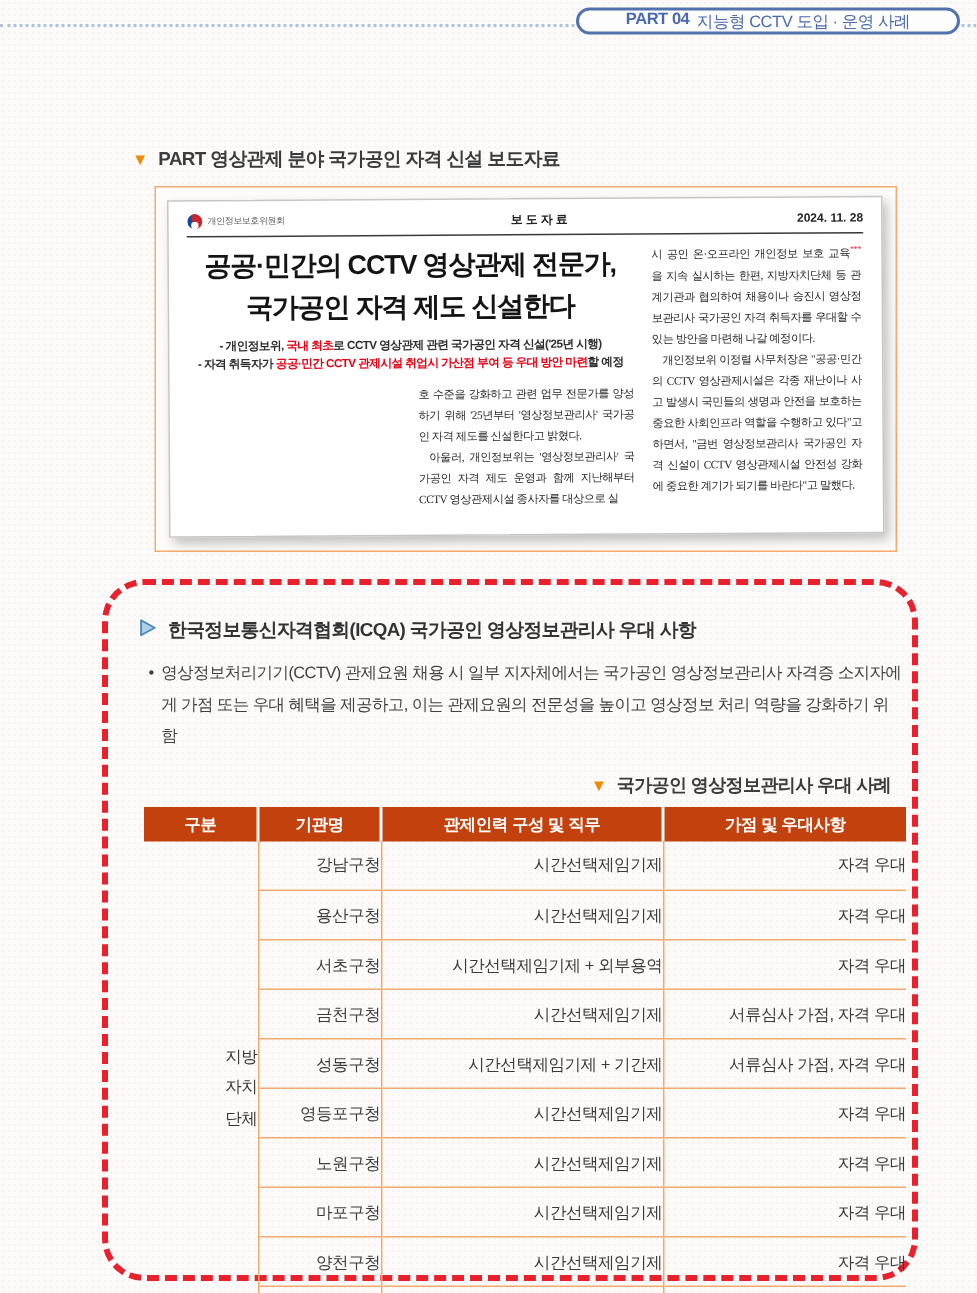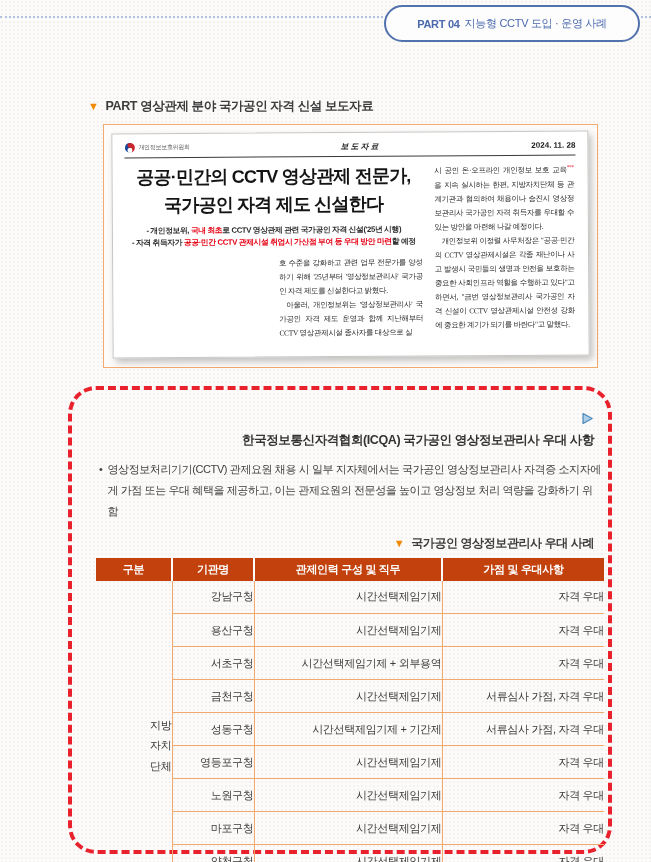--- a/index.html
+++ b/index.html
@@ -7,65 +7,65 @@
   body {
     position:relative;
     font-family:"Liberation Sans", sans-serif;
     background-color:#fcfbfa;
     background-image:radial-gradient(rgba(120,110,100,0.06) 1px, transparent 1px);
     background-size:4px 4px;
     color:#333;
   }
   .top-dotted { position:absolute; top:16px; left:0; width:651px; height:0; border-top:2px dotted #aec4e0; }
   .part-badge {
-    position:absolute; top:5px; right:11px; width:256px; height:37px;
+    position:absolute; top:5px; right:11px; width:256px; height:18px;
     background:#fdfdfd; border:2px solid #5272ae; border-radius:999px;
-    display:flex; align-items:center; justify-content:center; gap:5px;
+    display:flex; justify-content:center; gap:5px;
     font-size:11px; color:#4a69ad; letter-spacing:-0.3px;
   }
   .part-badge .part-num { font-weight:bold; }
   .section-title { position:absolute; left:88px; top:98px; font-size:12.5px; font-weight:bold; color:#3c3c3c; letter-spacing:-0.4px; }
   .tri { color:#f18a00; font-size:11px; margin-right:4px; }
 
   
   .article-frame {
     position:absolute; left:103px; top:124px; width:495px; height:244px;
     border:1px solid #f3ab6e; background:#fdfcfb;
   }
   .paper {
     position:absolute; left:8px; top:7px; right:8px; bottom:10px;
     background:#ffffff; border:1px solid #c6c6c6;
     box-shadow:3px 4px 7px rgba(60,55,50,0.30);
     transform:rotate(-0.35deg);
     padding:6px 12px; overflow:hidden;
   }
   .paper-head { display:flex; align-items:center; justify-content:space-between; height:15px; }
   .agency { display:flex; align-items:center; gap:3px; font-size:6px; color:#555; letter-spacing:-0.3px; }
-  .doc-type { font-size:8px; font-weight:bold; color:#222; letter-spacing:2px;font-style:italic; }
+  .doc-type { font-size:8px; font-weight:bold; color:#222; letter-spacing:2px; }
   .doc-date { font-size:8px; font-weight:bold; color:#222; }
   .head-rule { border-top:1.6px solid #3a3a3a; margin:2px 0 4px 0; }
   .paper-content { display:flex; gap:12px; font-family:"Liberation Serif", serif; }
   .main-col { width:66%; }
   .right-col { width:31%; }
   .art-title { text-align:center; font-size:18px; line-height:1.55; font-weight:bold; color:#141414; letter-spacing:-0.8px; font-family:"Liberation Sans", sans-serif; margin-top:2px; }
   .art-subs { margin-top:5px; text-align:center; font-size:7.8px; font-weight:bold; color:#2e2e2e; line-height:1.6; letter-spacing:-0.4px; font-family:"Liberation Sans", sans-serif; }
   .red { color:#e60013; }
   .body-cols { display:flex; gap:10px; margin-top:7px; }
   .body-cols .bcol { width:50%; }
   .news-p { font-size:7.5px; line-height:14px; color:#1f1f1f; text-align:justify; letter-spacing:-0.3px; }
   .news-p.indent { text-indent:7px; }
   .foot-mark { color:#e60013; font-size:5.5px; vertical-align:super; }
 
   
   .red-box {
     position:absolute; left:68px; top:386px; width:544px; height:468px;
     border:4.5px dashed #e8212d; border-radius:28px;
     padding:22px 14px 0 20px;
   }
-  .benefit-heading { display:flex; align-items:flex-end; gap:7px; font-size:12.5px; font-weight:bold; color:#333; letter-spacing:-0.4px;flex-direction:column; }
+  .benefit-heading { display:flex; align-items:flex-start; gap:7px; font-size:12.5px; font-weight:bold; color:#333; letter-spacing:-0.4px; }
   .arrow-icon { width:13px; height:13px; flex:0 0 auto; }
   .benefit-bullet { display:flex; gap:5px; margin:10px 0 0 7px; width:502px; font-size:11px; line-height:1.9; color:#414141; letter-spacing:-0.4px; }
   .table-label { margin-top:13px; font-size:12px; font-weight:bold; color:#3c3c3c; letter-spacing:-0.4px;text-align:right; }
   table.utable { border-collapse:collapse; table-layout:fixed; width:508px; margin:6px 0 0 4px; }
   .utable th {
     background:#c2410c; color:#fff; font-size:11px; font-weight:bold;
     padding:4px 2px; letter-spacing:-0.3px;
   }
   .utable th + th { border-left:2px solid #fdfcfa; }
   .utable td {

